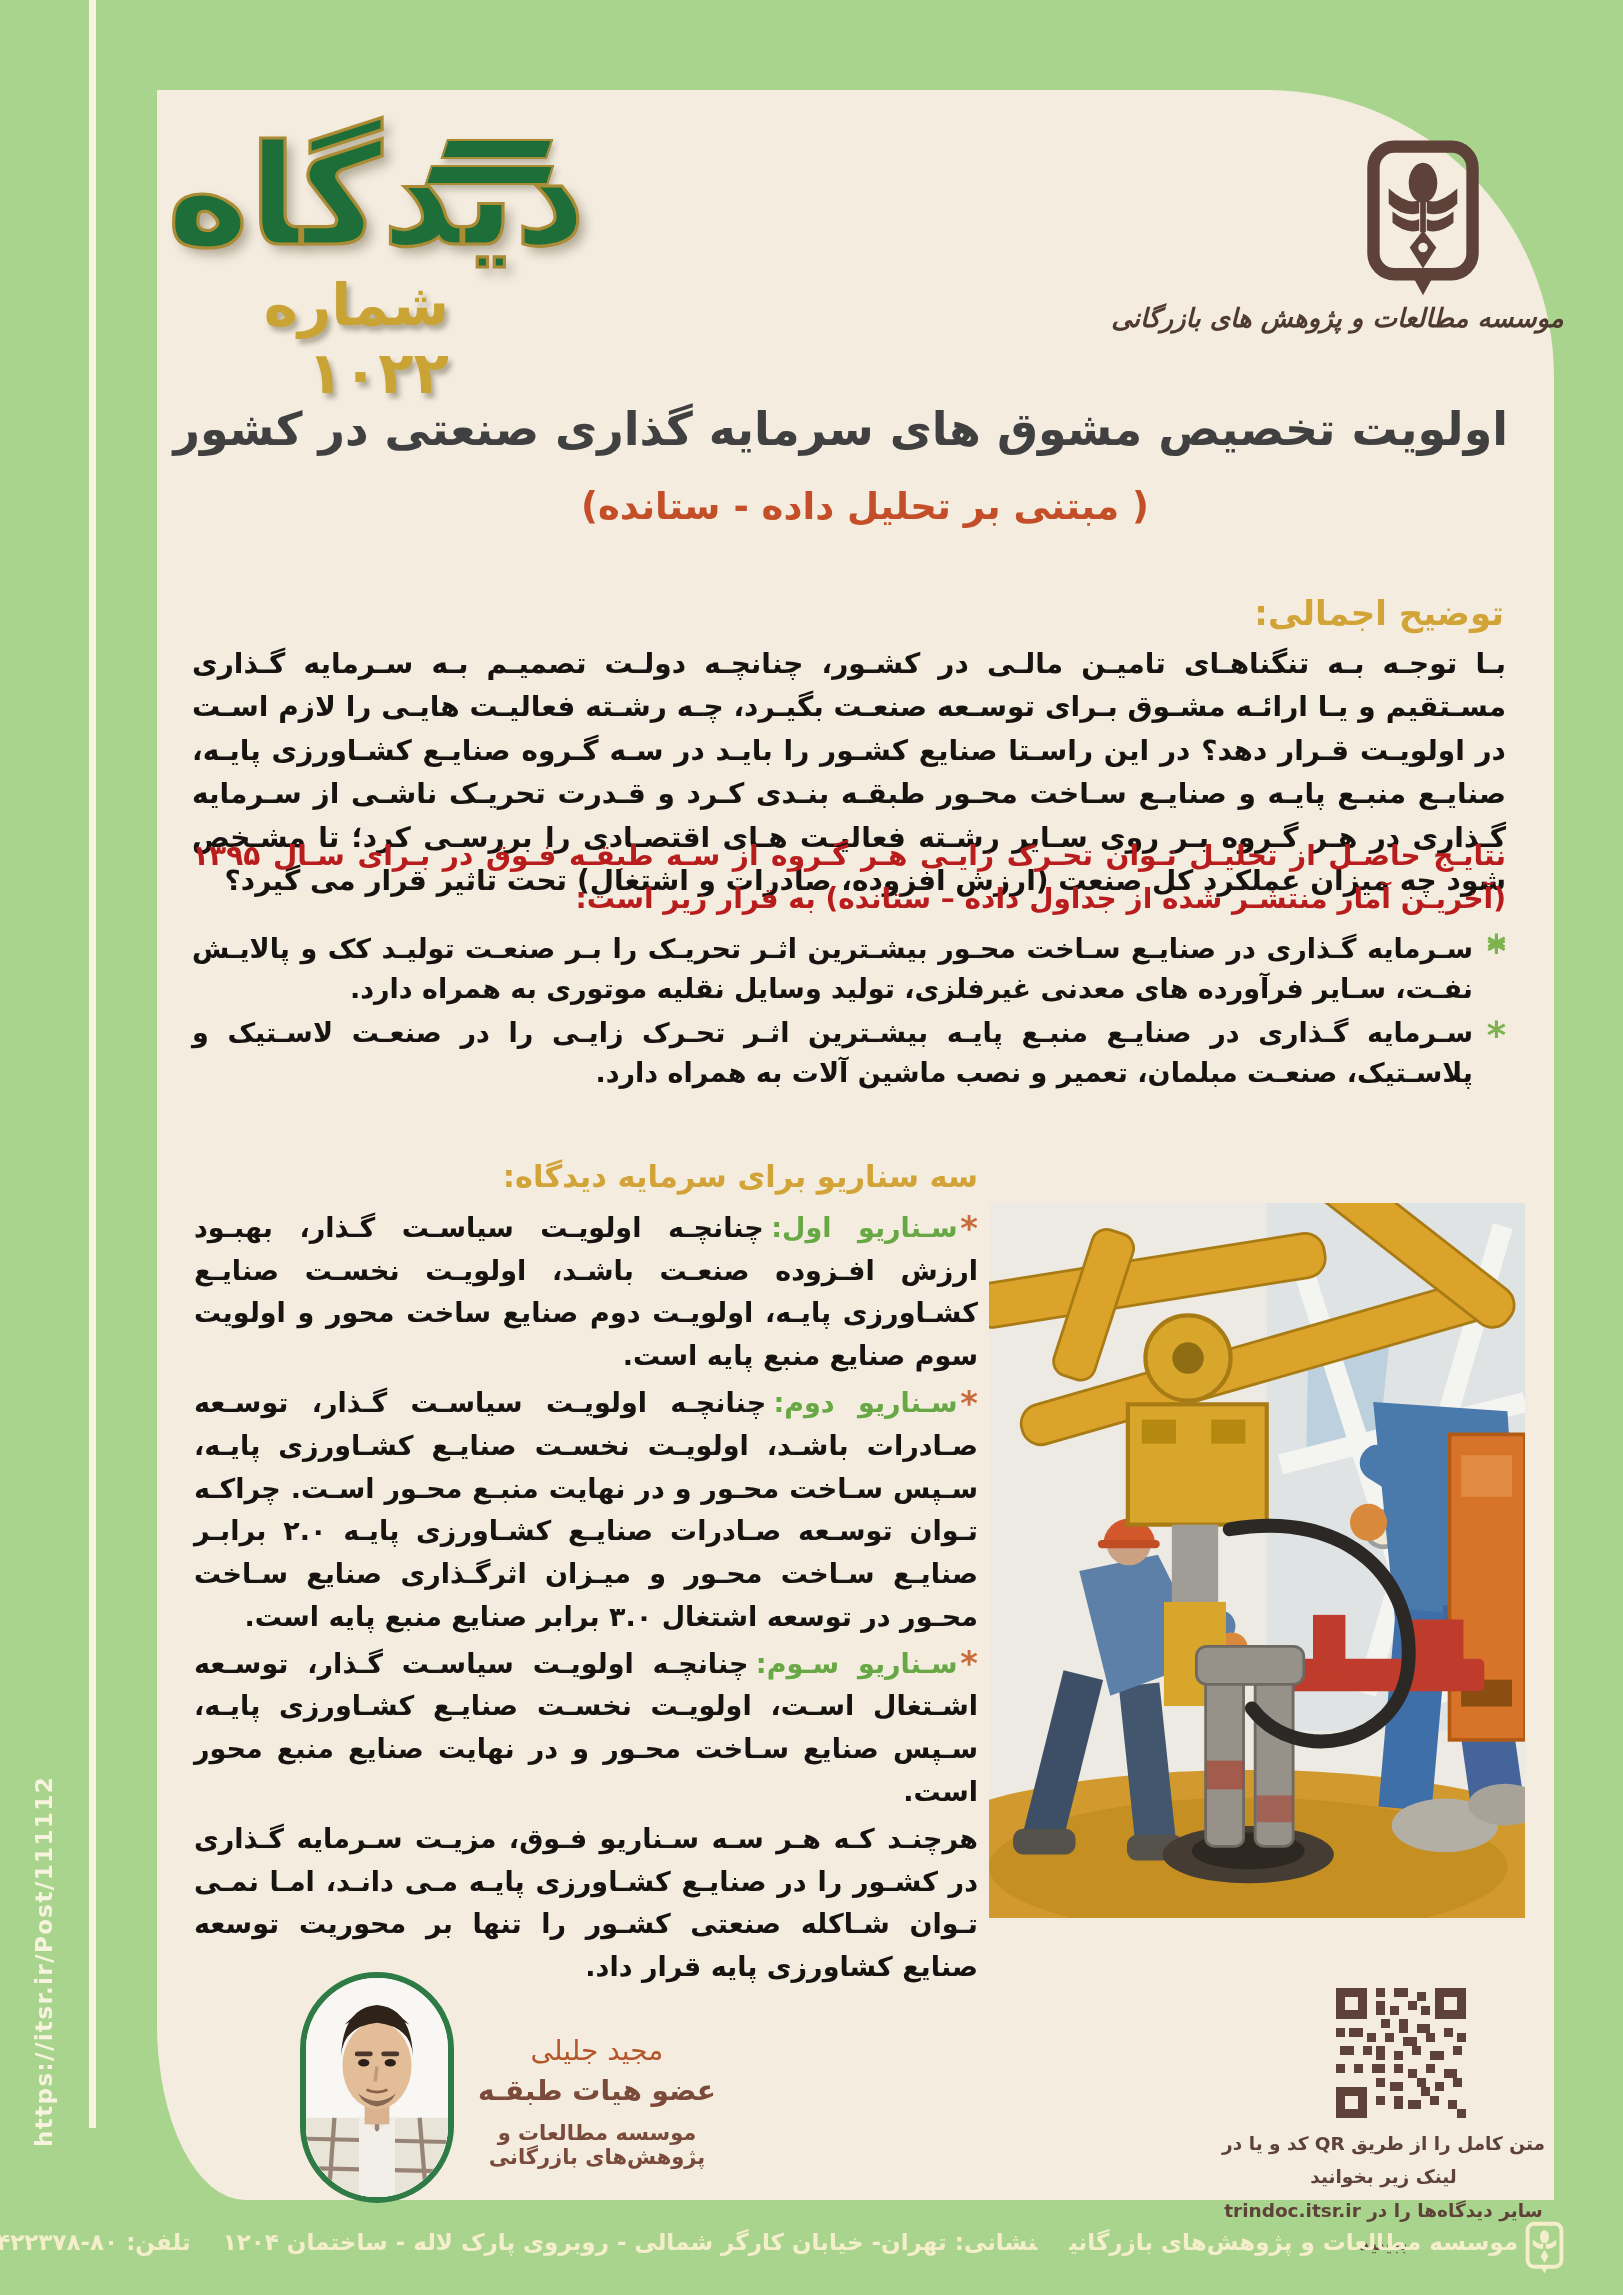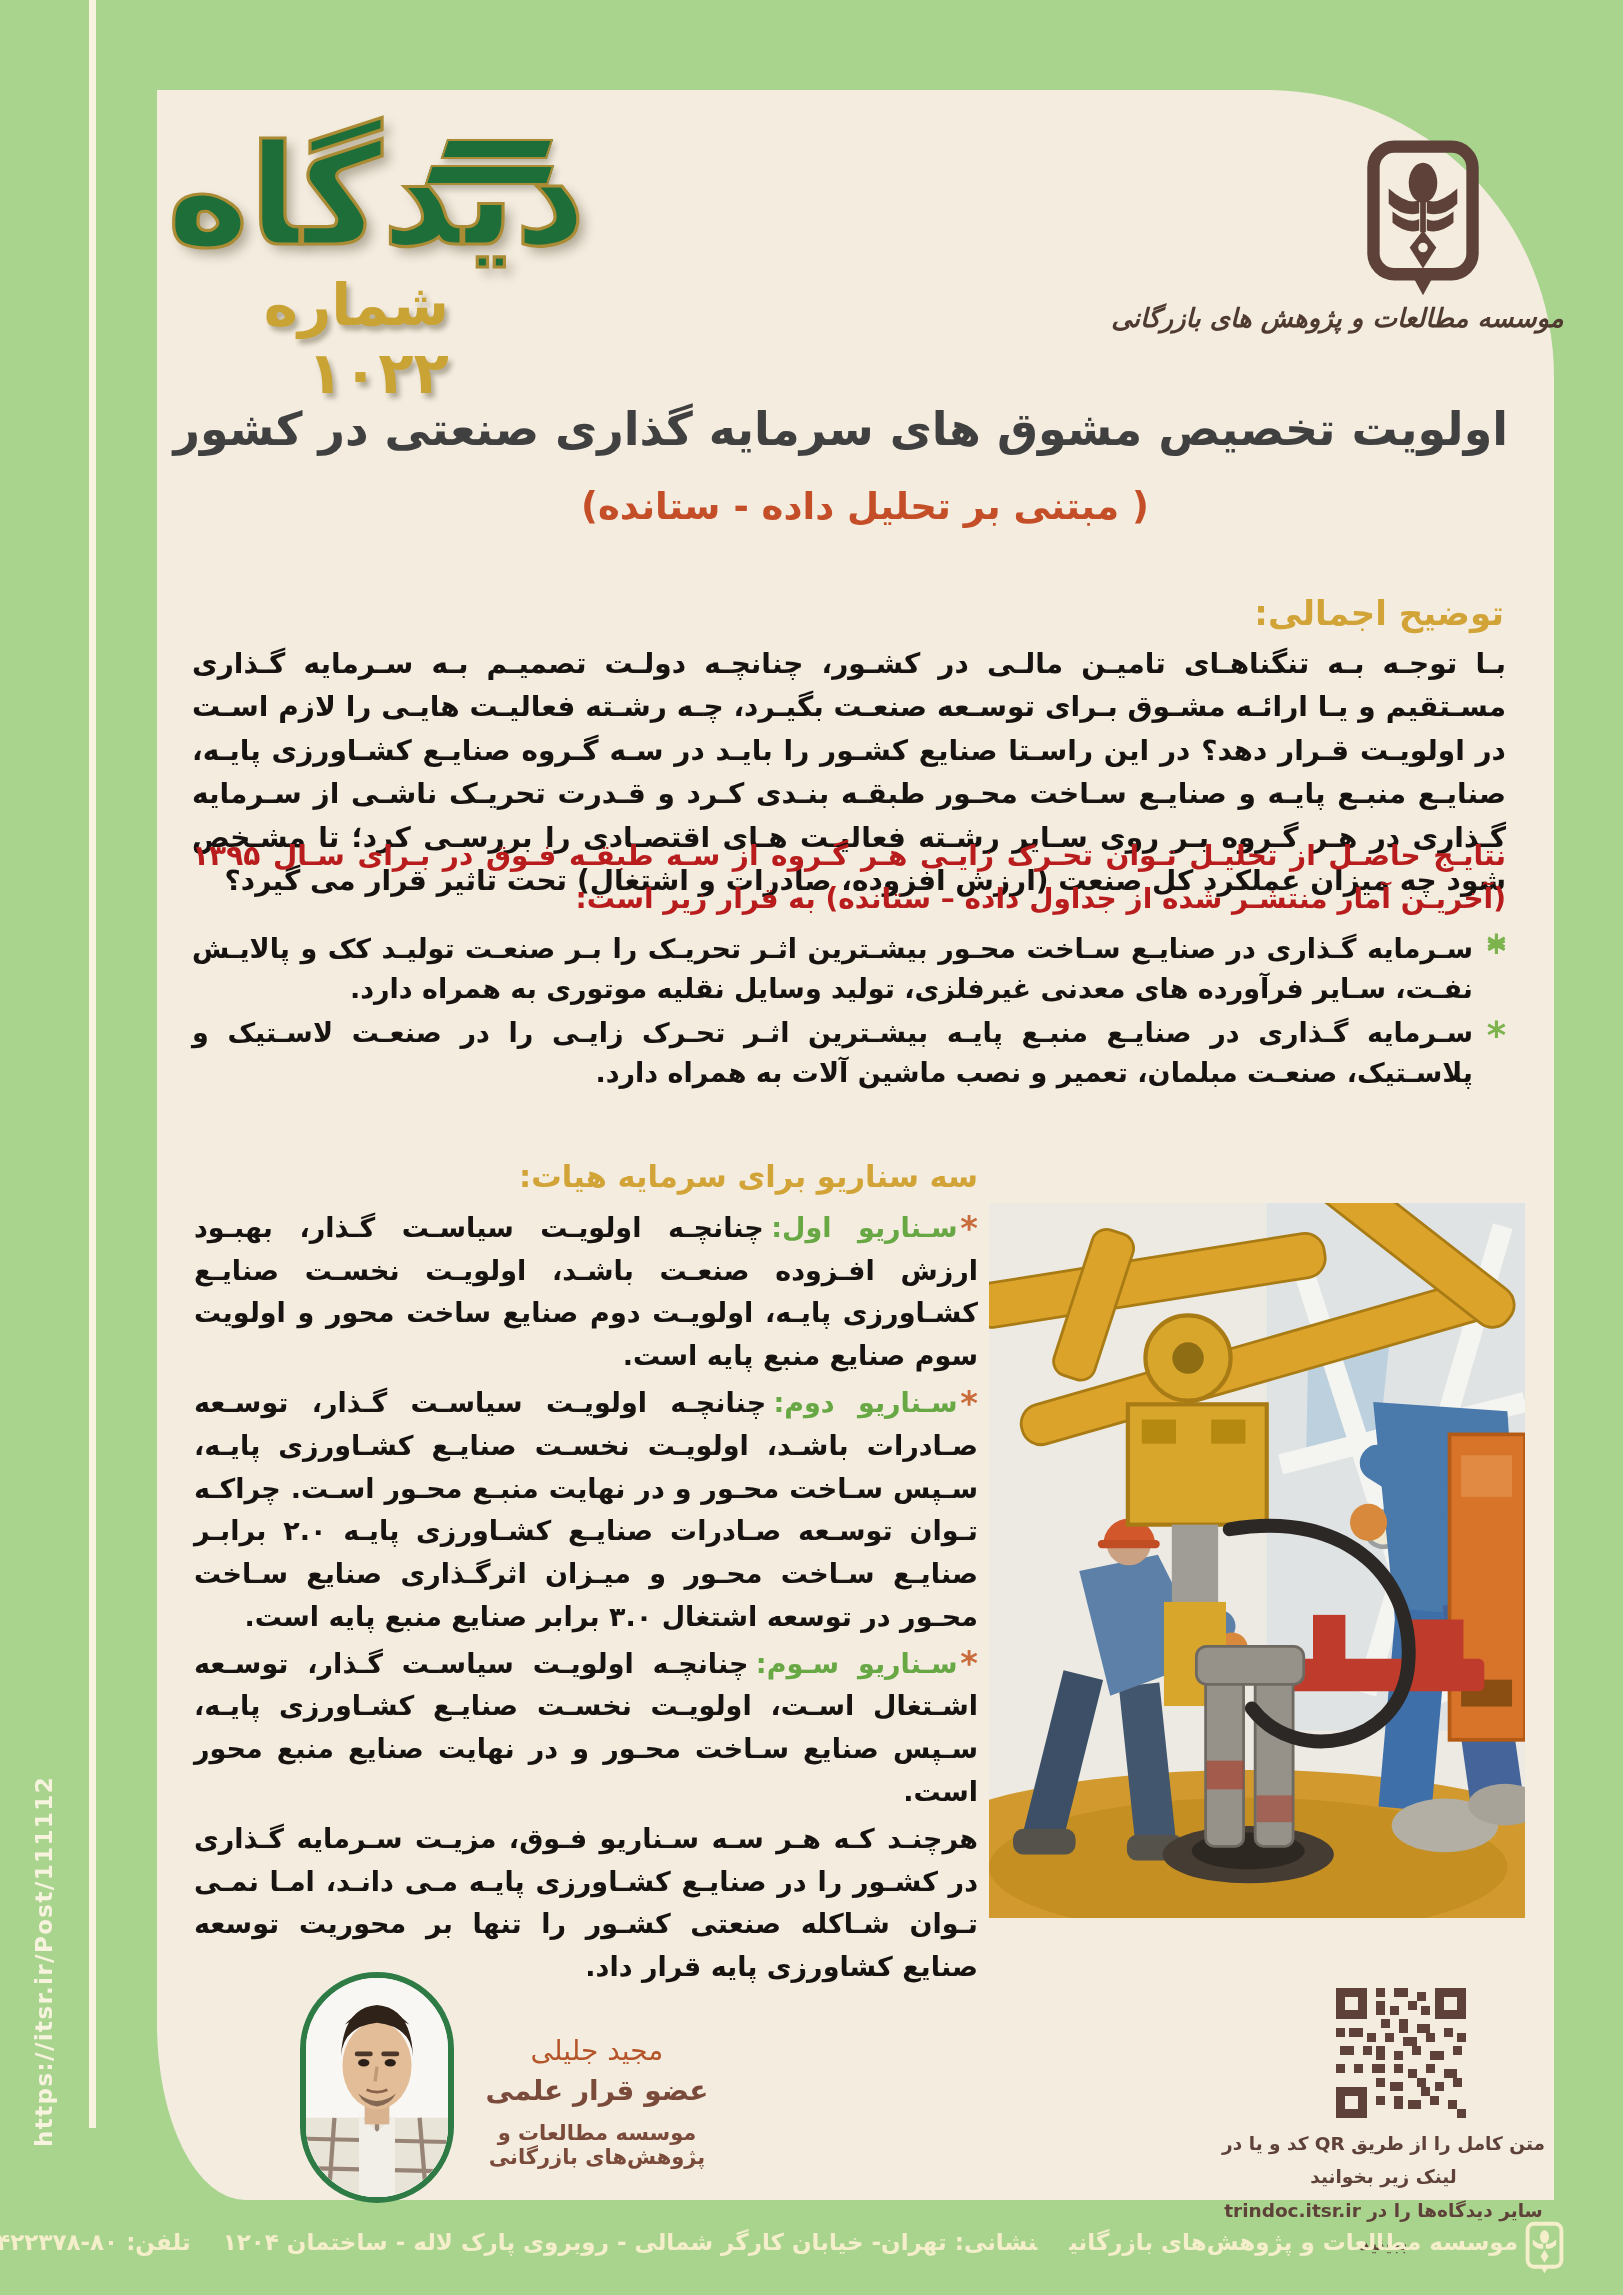--- a/index.html
+++ b/index.html
@@ -136,21 +136,21 @@
     <span class="star-g">*</span>
     <span>سـرمایه گـذاری در صنایـع سـاخت محـور بیشـترین اثـر تحریـک را بـر صنعـت تولیـد کک و پالایـش نفـت، سـایر فرآورده های معدنی غیرفلزی، تولید وسایل نقلیه موتوری به همراه دارد.</span>
   </p>
   <p class="bullet just">
     <span class="star-g">*</span>
     <span>سـرمایه گـذاری در صنایـع منبـع پایـه بیشـترین اثـر تحـرک زایـی را در صنعـت لاسـتیک و پلاسـتیک، صنعـت مبلمان، تعمیر و نصب ماشین آلات به همراه دارد.</span>
   </p>
 </div>
 
 <div class="abs" id="left-col">
-  <div class="gold-head" id="scenarios-heading">سه سناریو برای سرمایه هیات:</div>
+  <div class="gold-head" id="scenarios-heading">سه سناریو برای سرمایه دیدگاه:</div>
   <p class="just">
     <span class="star-o">*</span><span class="scn-label">سـناریو اول:</span><span>چنانچـه اولویـت سیاسـت گـذار، بهبـود ارزش افـزوده صنعـت باشـد، اولویـت نخسـت صنایـع کشـاورزی پایـه، اولویـت دوم صنایع ساخت محور و اولویت سوم صنایع منبع پایه است.</span>
   </p>
   <p class="just">
     <span class="star-o">*</span><span class="scn-label">سـناریو دوم:</span><span>چنانچـه اولویـت سیاسـت گـذار، توسـعه صـادرات باشـد، اولویـت نخسـت صنایـع کشـاورزی پایـه، سـپس سـاخت محـور و در نهایت منبـع محـور اسـت. چراکـه تـوان توسـعه صـادرات صنایـع کشـاورزی پایـه ۲.۰ برابـر صنایـع سـاخت محـور و میـزان اثرگـذاری صنایع سـاخت محـور در توسعه اشتغال ۳.۰ برابر صنایع منبع پایه است.</span>
   </p>
   <p class="just">
     <span class="star-o">*</span><span class="scn-label">سـناریو سـوم:</span><span>چنانچـه اولویـت سیاسـت گـذار، توسـعه اشـتغال اسـت، اولویـت نخسـت صنایـع کشـاورزی پایـه، سـپس صنایع سـاخت محـور و در نهایت صنایع منبع محور است.</span>
   </p>
   <p class="just">هرچنـد کـه هـر سـه سـناریو فـوق، مزیـت سـرمایه گـذاری در کشـور را در صنایـع کشـاورزی پایـه مـی دانـد، امـا نمـی تـوان شـاکله صنعتی کشـور را تنها بر محوریت توسعه صنایع کشاورزی پایه قرار داد.</p>
@@ -256,21 +256,21 @@
     <rect x="159" y="158" width="38" height="10" rx="5" fill="#4a372a"></rect>
     <ellipse cx="122" cy="182" rx="12" ry="8" fill="#2b2019"></ellipse>
     <ellipse cx="178" cy="182" rx="12" ry="8" fill="#2b2019"></ellipse>
     <line x1="150" y1="190" x2="146" y2="222" stroke="#c09a76" stroke-width="7"></line>
     <path d="M110 248 Q150 280 190 248 Q178 272 150 276 Q122 272 110 248 Z" fill="#6b5242" opacity="0.8"></path>
     <path d="M128 240 Q150 250 172 240" stroke="#8a5f49" stroke-width="6" fill="none"></path>
   </svg>
 </div>
 <div class="abs" id="author-block">
   <div id="author-name">مجید جلیلی</div>
-  <div id="author-role">عضو قرار علمی</div>
+  <div id="author-role">عضو هیات طبقـه</div>
   <div id="author-org">موسسه مطالعات و پژوهش‌های بازرگانی</div>
 </div>
 
 <div class="abs" id="qr">
   <svg viewBox="0 0 29 29" width="130" height="130" shape-rendering="crispEdges" fill="#5e4239">
     <g>
       <path d="M0 0h7v7h-7z M2 2h3v3h-3z" fill-rule="evenodd"></path>
       <path d="M22 0h7v7h-7z M24 2h3v3h-3z" fill-rule="evenodd"></path>
       <path d="M0 22h7v7h-7z M2 24h3v3h-3z" fill-rule="evenodd"></path>
       <rect x="9" y="0" width="2" height="2"></rect>

